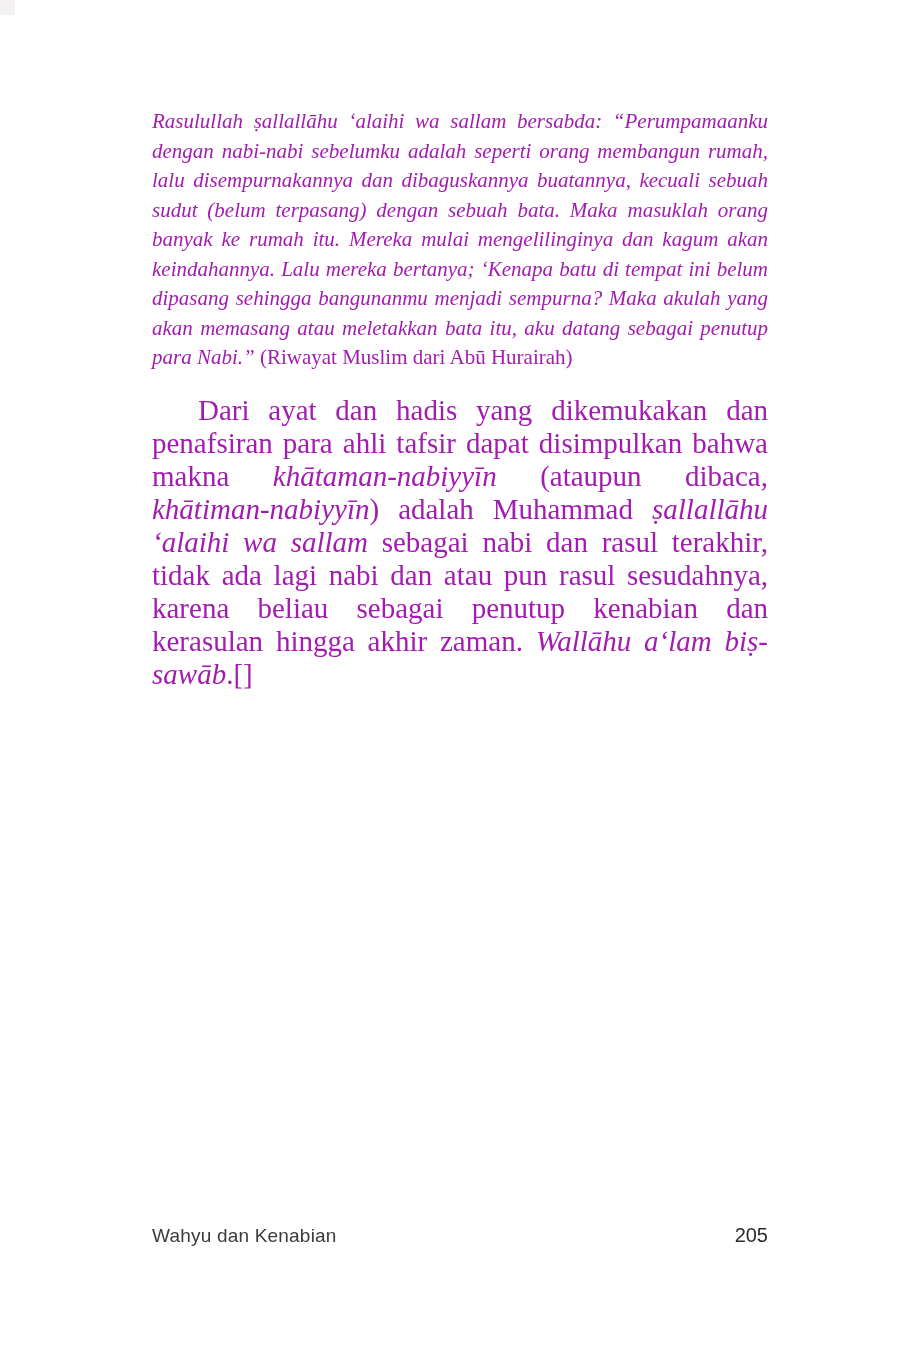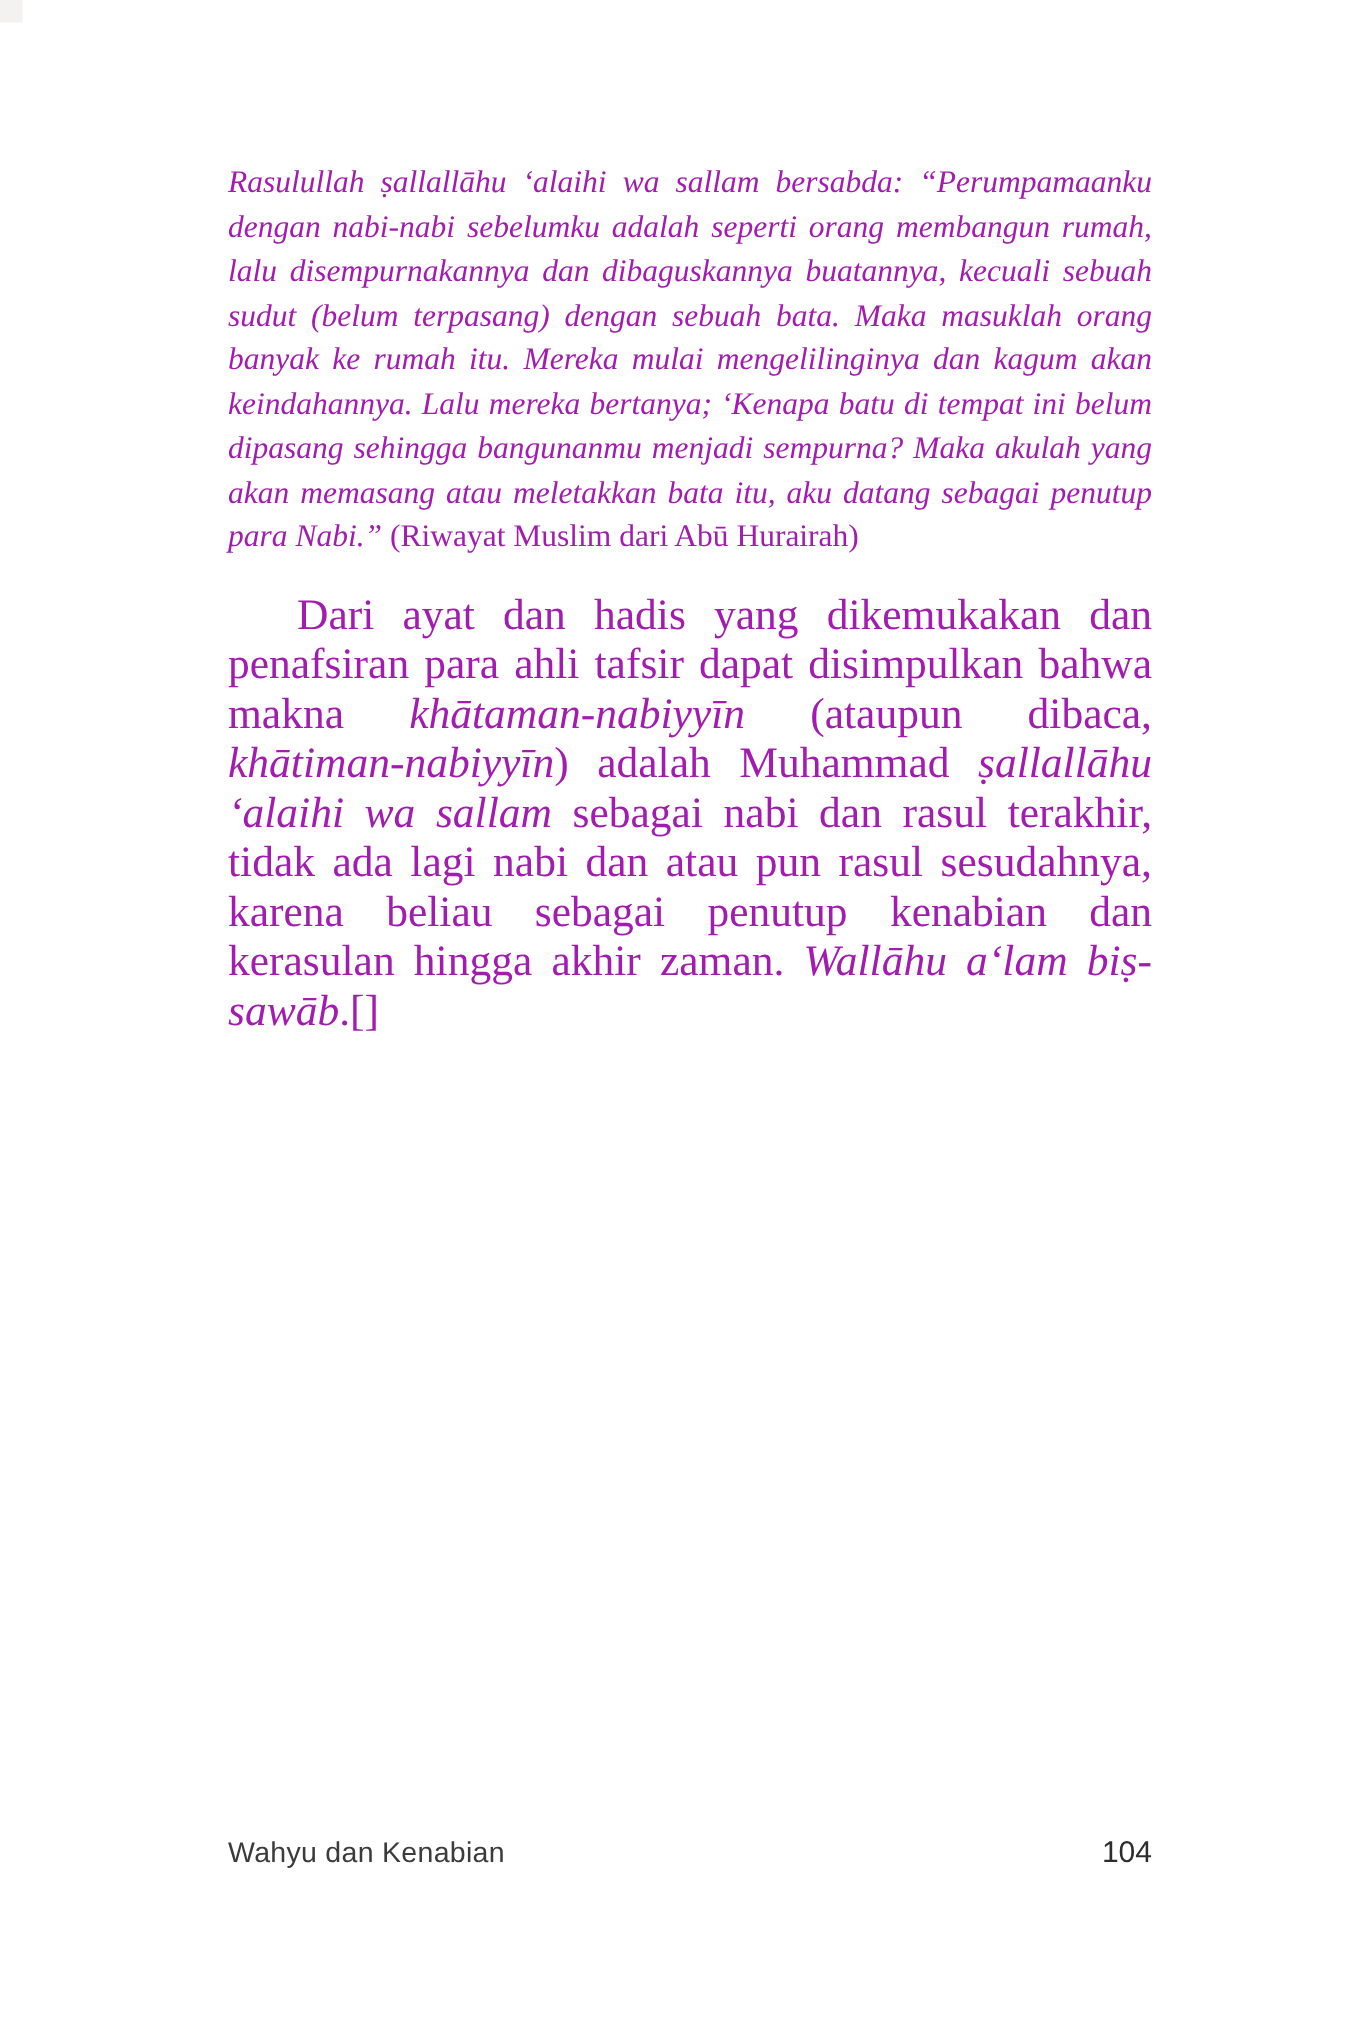--- a/index.html
+++ b/index.html
@@ -78,16 +78,16 @@
   <main class="text-block">
 
     <p class="para quote-para"><span class="it">Rasulullah ṣallallāhu ‘alaihi wa sallam bersabda: “Perumpamaanku dengan nabi-nabi sebelumku adalah seperti orang membangun rumah, lalu disempurnakannya dan dibaguskannya buatannya, kecuali sebuah sudut (belum terpasang) dengan sebuah bata. Maka masuklah orang banyak ke rumah itu. Mereka mulai mengelilinginya dan kagum akan keindahannya. Lalu mereka bertanya; ‘Kenapa batu di tempat ini belum dipasang sehingga bangunanmu menjadi sempurna? Maka akulah yang akan memasang atau meletakkan bata itu, aku datang sebagai penutup para Nabi.”</span><span> (Riwayat Muslim dari Abū Hurairah)</span></p>
 
     <p class="para body-para"><span>Dari ayat dan hadis yang dikemukakan dan penafsiran para ahli tafsir dapat disimpulkan bahwa makna </span><span class="it">khātaman-nabiyyīn</span><span> (ataupun dibaca, </span><span class="it">khātiman-nabiyyīn</span><span>) adalah Muhammad </span><span class="it">ṣallallāhu ‘alaihi wa sallam</span><span> sebagai nabi dan rasul terakhir, tidak ada lagi nabi dan atau pun rasul sesudahnya, karena beliau sebagai penutup kenabian dan kerasulan hingga akhir zaman. </span><span class="it">Wallāhu a‘lam biṣ-sawāb</span><span>.[]</span></p>
 
   </main>
 
   <footer class="page-footer">
     <span class="footer-title">Wahyu dan Kenabian</span>
-    <span class="page-number">104</span>
+    <span class="page-number">205</span>
   </footer>
 
 </div>
 
 </body></html>

